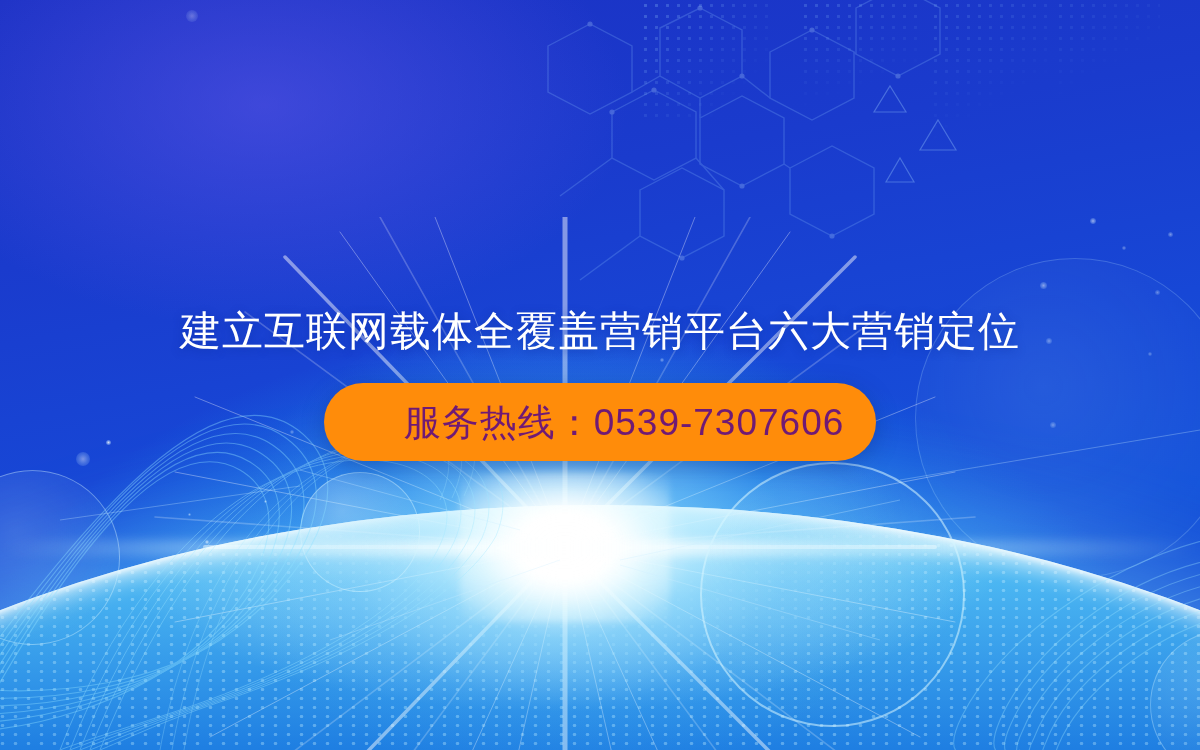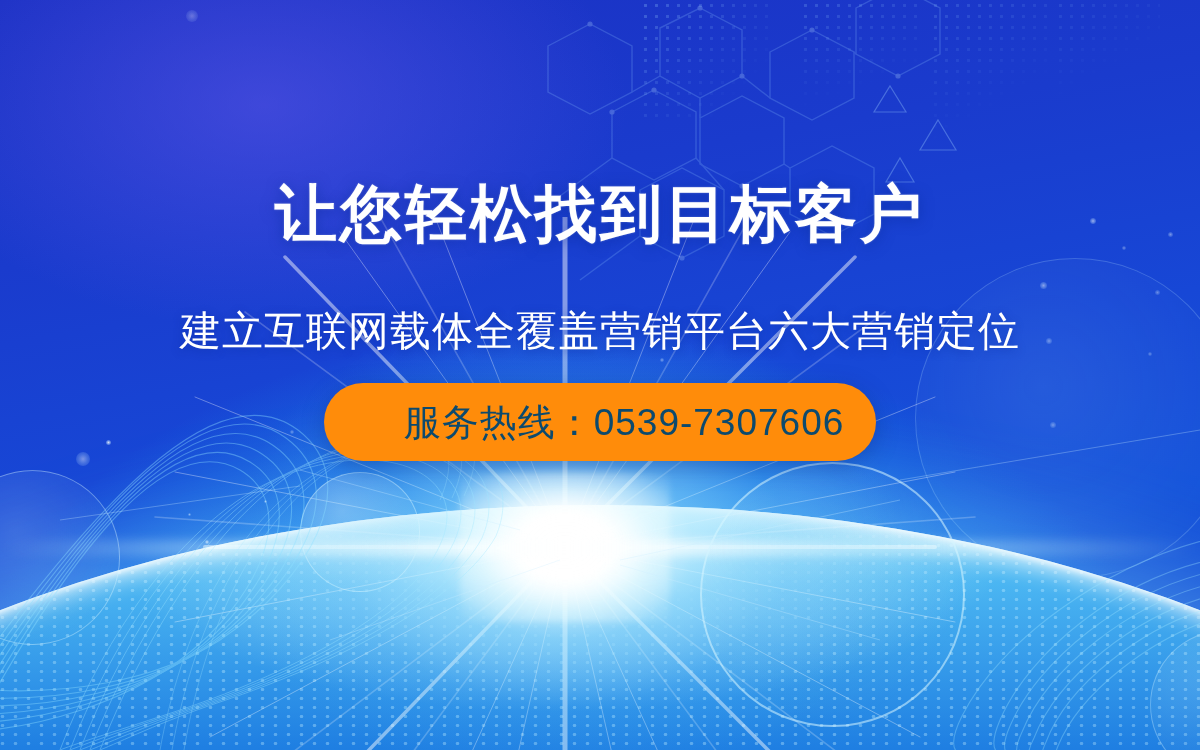--- a/index.html
+++ b/index.html
@@ -166,21 +166,21 @@
   .hotline-btn {
     display:flex; align-items:center; justify-content:center;
     height:78px; padding:0 32px; min-width:540px;
     border:none; border-radius:39px;
     background:#ff8c0a;
     box-shadow:0 5px 22px rgba(10,35,120,.35);
     cursor:pointer;
     white-space:nowrap;
   }
   .hotline-text {
-    font-size:37px; color:#0c4a6e; letter-spacing:1px;
+    font-size:37px; color:#701a75; letter-spacing:1px;
     font-family:"Liberation Sans","DejaVu Sans",sans-serif;
     line-height:1;
     margin-left:48px;
   }
 </style>
 </head>
 <body>
 
 <div class="banner">
 
@@ -349,21 +349,20 @@
   <div class="particle" style="left:1046px;top:338px; width:6px;  height:6px;  opacity:.42;"></div>
   <div class="particle" style="left:1155px;top:290px; width:5px;  height:5px;  opacity:.38;"></div>
   <div class="particle" style="left:1050px;top:422px; width:6px;  height:6px;  opacity:.40;"></div>
   <div class="particle" style="left:1148px;top:352px; width:4px;  height:4px;  opacity:.35;"></div>
   <div class="particle" style="left:660px; top:358px; width:4px;  height:4px;  opacity:.45;"></div>
   <div class="particle" style="left:186px; top:10px;  width:12px; height:12px; opacity:.30;"></div>
   <div class="particle" style="left:290px; top:430px; width:4px;  height:4px;  opacity:.40;"></div>
 
   <div class="content">
 
-    <h1 class="headline">让您轻松找到目标客户</h1>
 
     <h2 class="subtitle">建立互联网载体全覆盖营销平台六大营销定位</h2>
 
     <div class="hotline-wrap">
       <button class="hotline-btn">
         <span class="hotline-text">服务热线：0539-7307606</span>
       </button>
     </div>
 
   </div>

